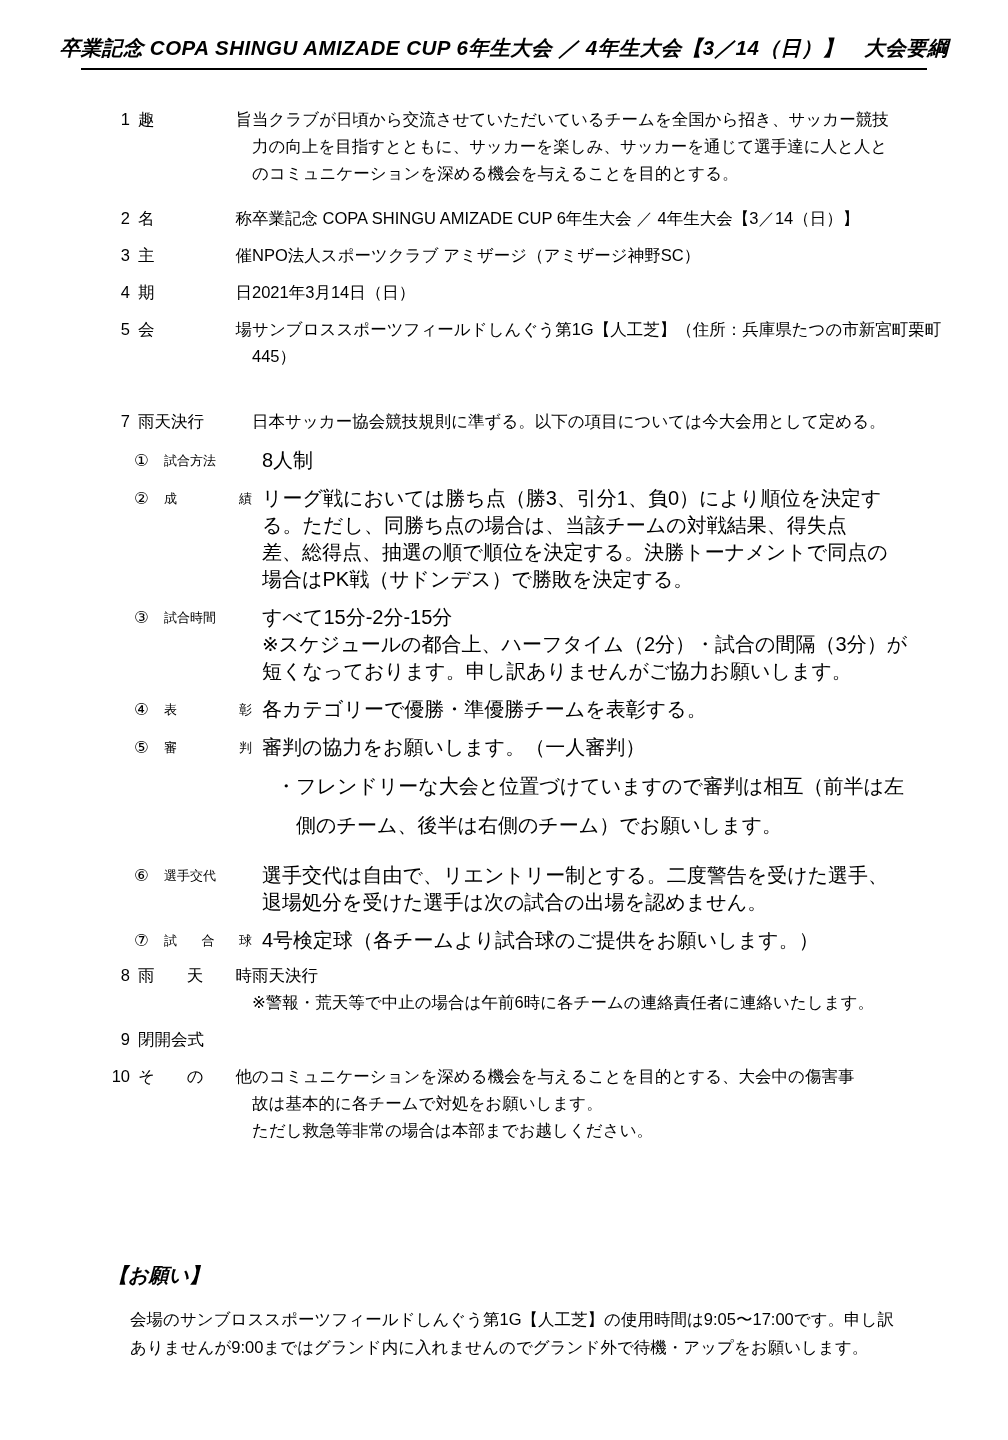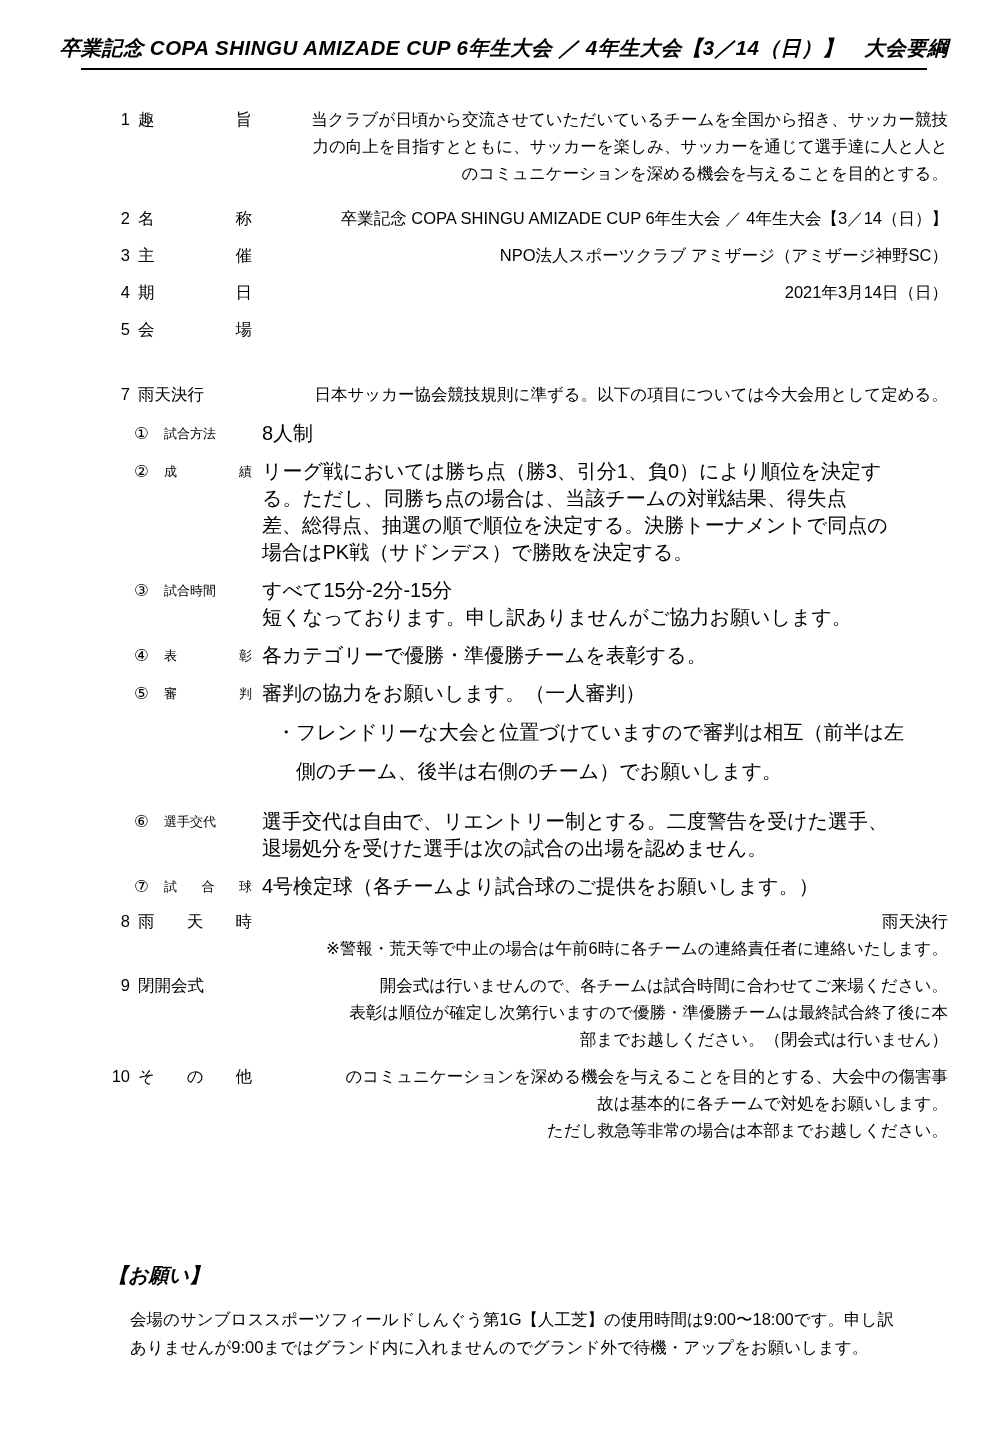--- a/index.html
+++ b/index.html
@@ -74,21 +74,20 @@
   }
   .label.tight {
     display: block;
     letter-spacing: 0px;
   }
   .label span { display: inline-block; }
   .value {
     flex: 1 1 auto;
     font-size: 16.5px;
     line-height: 27px;
-    text-align: right;
   }
   .value p { margin: 0; }
 
   
   .subrow {
     display: flex;
     align-items: flex-start;
     margin-bottom: 11px;
   }
   .circ {
@@ -201,20 +200,23 @@
         <p>2021年3月14日（日）</p>
       </div>
     </div>
 
     <div class="row" style="margin-bottom:38px">
       <div class="num">5</div>
       <div class="label">
         <span>会</span>
         <span>場</span>
       </div>
+      <div class="value">
+        <p>サンブロススポーツフィールドしんぐう第1G【人工芝】（住所：兵庫県たつの市新宮町栗町445）</p>
+      </div>
     </div>
 
     <div class="row" style="margin-bottom:6px">
       <div class="num">7</div>
       <div class="label tight">雨天決行</div>
       <div class="value">
         <p>日本サッカー協会競技規則に準ずる。以下の項目については今大会用として定める。</p>
       </div>
     </div>
 
@@ -240,20 +242,21 @@
           <p>差、総得点、抽選の順で順位を決定する。決勝トーナメントで同点の</p>
           <p>場合はPK戦（サドンデス）で勝敗を決定する。</p>
         </div>
       </div>
 
       <div class="subrow">
         <div class="circ">③</div>
         <div class="sublabel block">試合時間</div>
         <div class="subvalue">
           <p>すべて15分-2分-15分</p>
+          <p>※スケジュールの都合上、ハーフタイム（2分）・試合の間隔（3分）が</p>
           <p>短くなっております。申し訳ありませんがご協力お願いします。</p>
         </div>
       </div>
 
       <div class="subrow">
         <div class="circ">④</div>
         <div class="sublabel">
           <span>表</span>
           <span>彰</span>
         </div>
@@ -308,42 +311,37 @@
       </div>
       <div class="value">
         <p>雨天決行</p>
         <p>※警報・荒天等で中止の場合は午前6時に各チームの連絡責任者に連絡いたします。</p>
       </div>
     </div>
 
     <div class="row gap-md">
       <div class="num">9</div>
       <div class="label tight">閉開会式</div>
-      <div class="value">
-        <p>開会式は行いませんので、各チームは試合時間に合わせてご来場ください。</p>
-        <p>表彰は順位が確定し次第行いますので優勝・準優勝チームは最終試合終了後に本</p>
-        <p>部までお越しください。（閉会式は行いません）</p>
-      </div>
     </div>
 
     <div class="row">
       <div class="num">10</div>
       <div class="label">
         <span>そ</span>
         <span>の</span>
         <span>他</span>
       </div>
       <div class="value">
         <p>のコミュニケーションを深める機会を与えることを目的とする、大会中の傷害事</p>
         <p>故は基本的に各チームで対処をお願いします。</p>
         <p>ただし救急等非常の場合は本部までお越しください。</p>
       </div>
     </div>
 
   </div>
 
   <div class="onegai-title">【お願い】</div>
   <div class="onegai-body">
-    <p>会場のサンブロススポーツフィールドしんぐう第1G【人工芝】の使用時間は9:00〜18:00です。申し訳</p>
+    <p>会場のサンブロススポーツフィールドしんぐう第1G【人工芝】の使用時間は9:05〜17:00です。申し訳</p>
     <p>ありませんが9:00まではグランド内に入れませんのでグランド外で待機・アップをお願いします。</p>
   </div>
 
 </div>
 
 </body></html>

